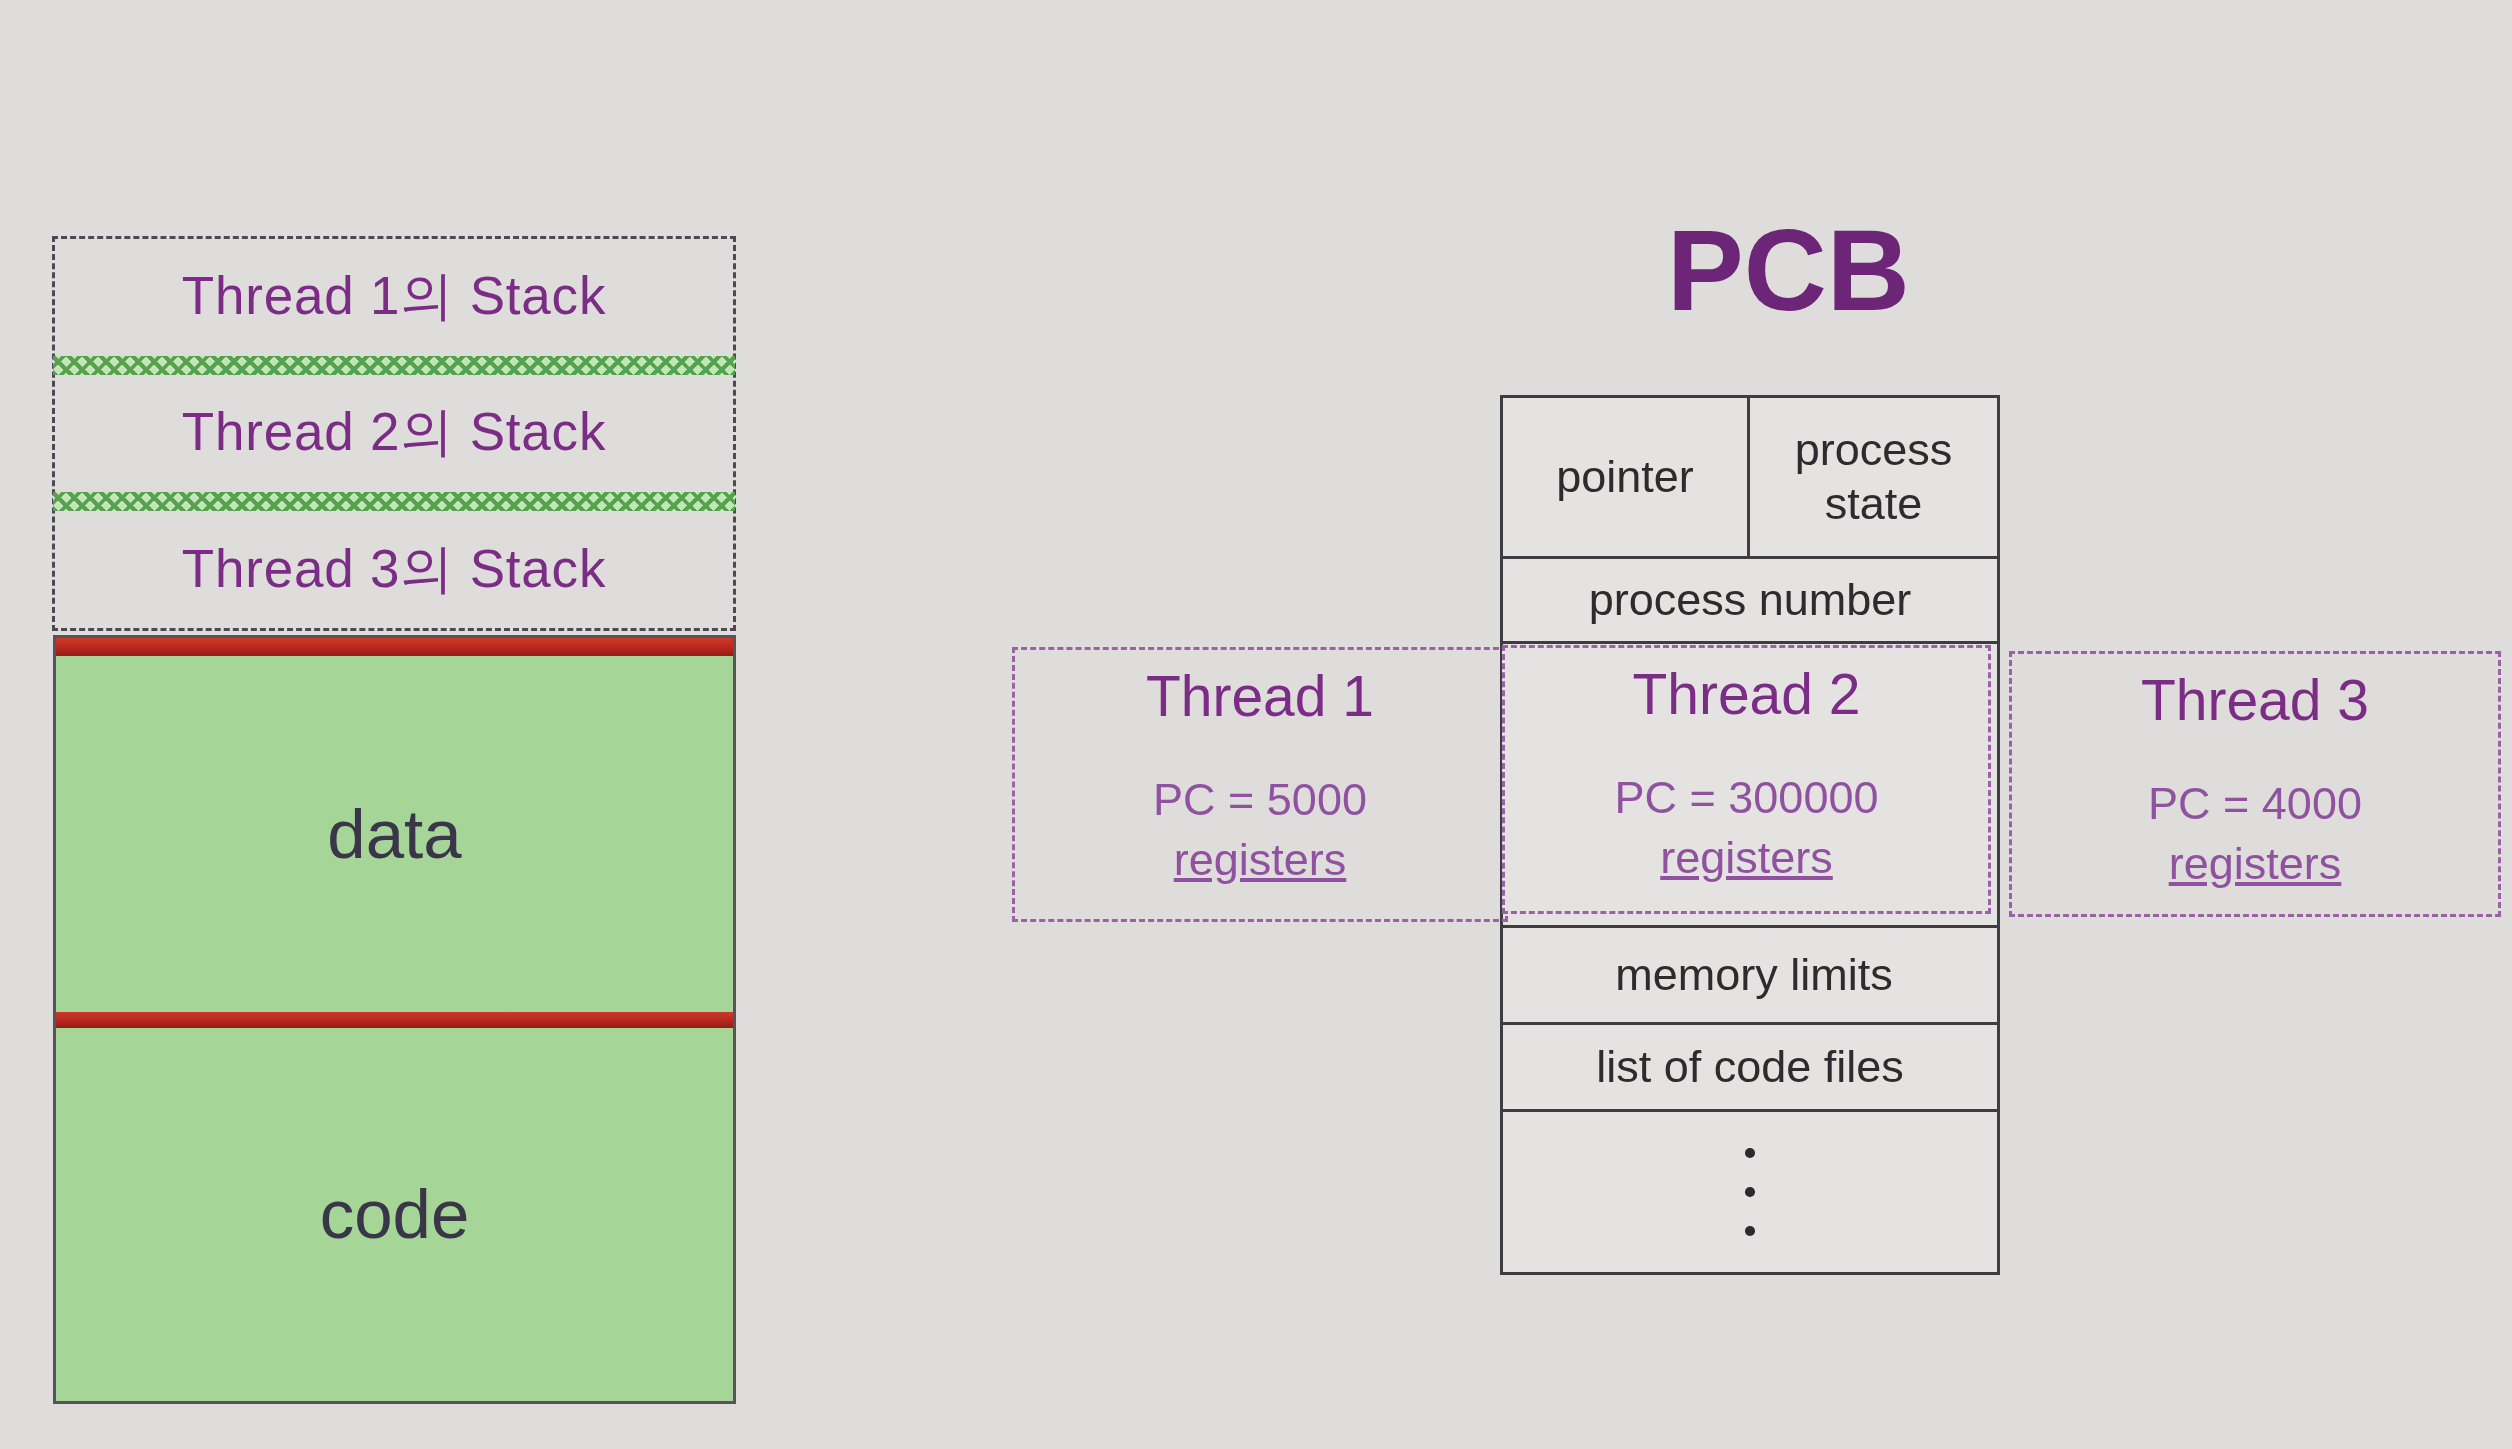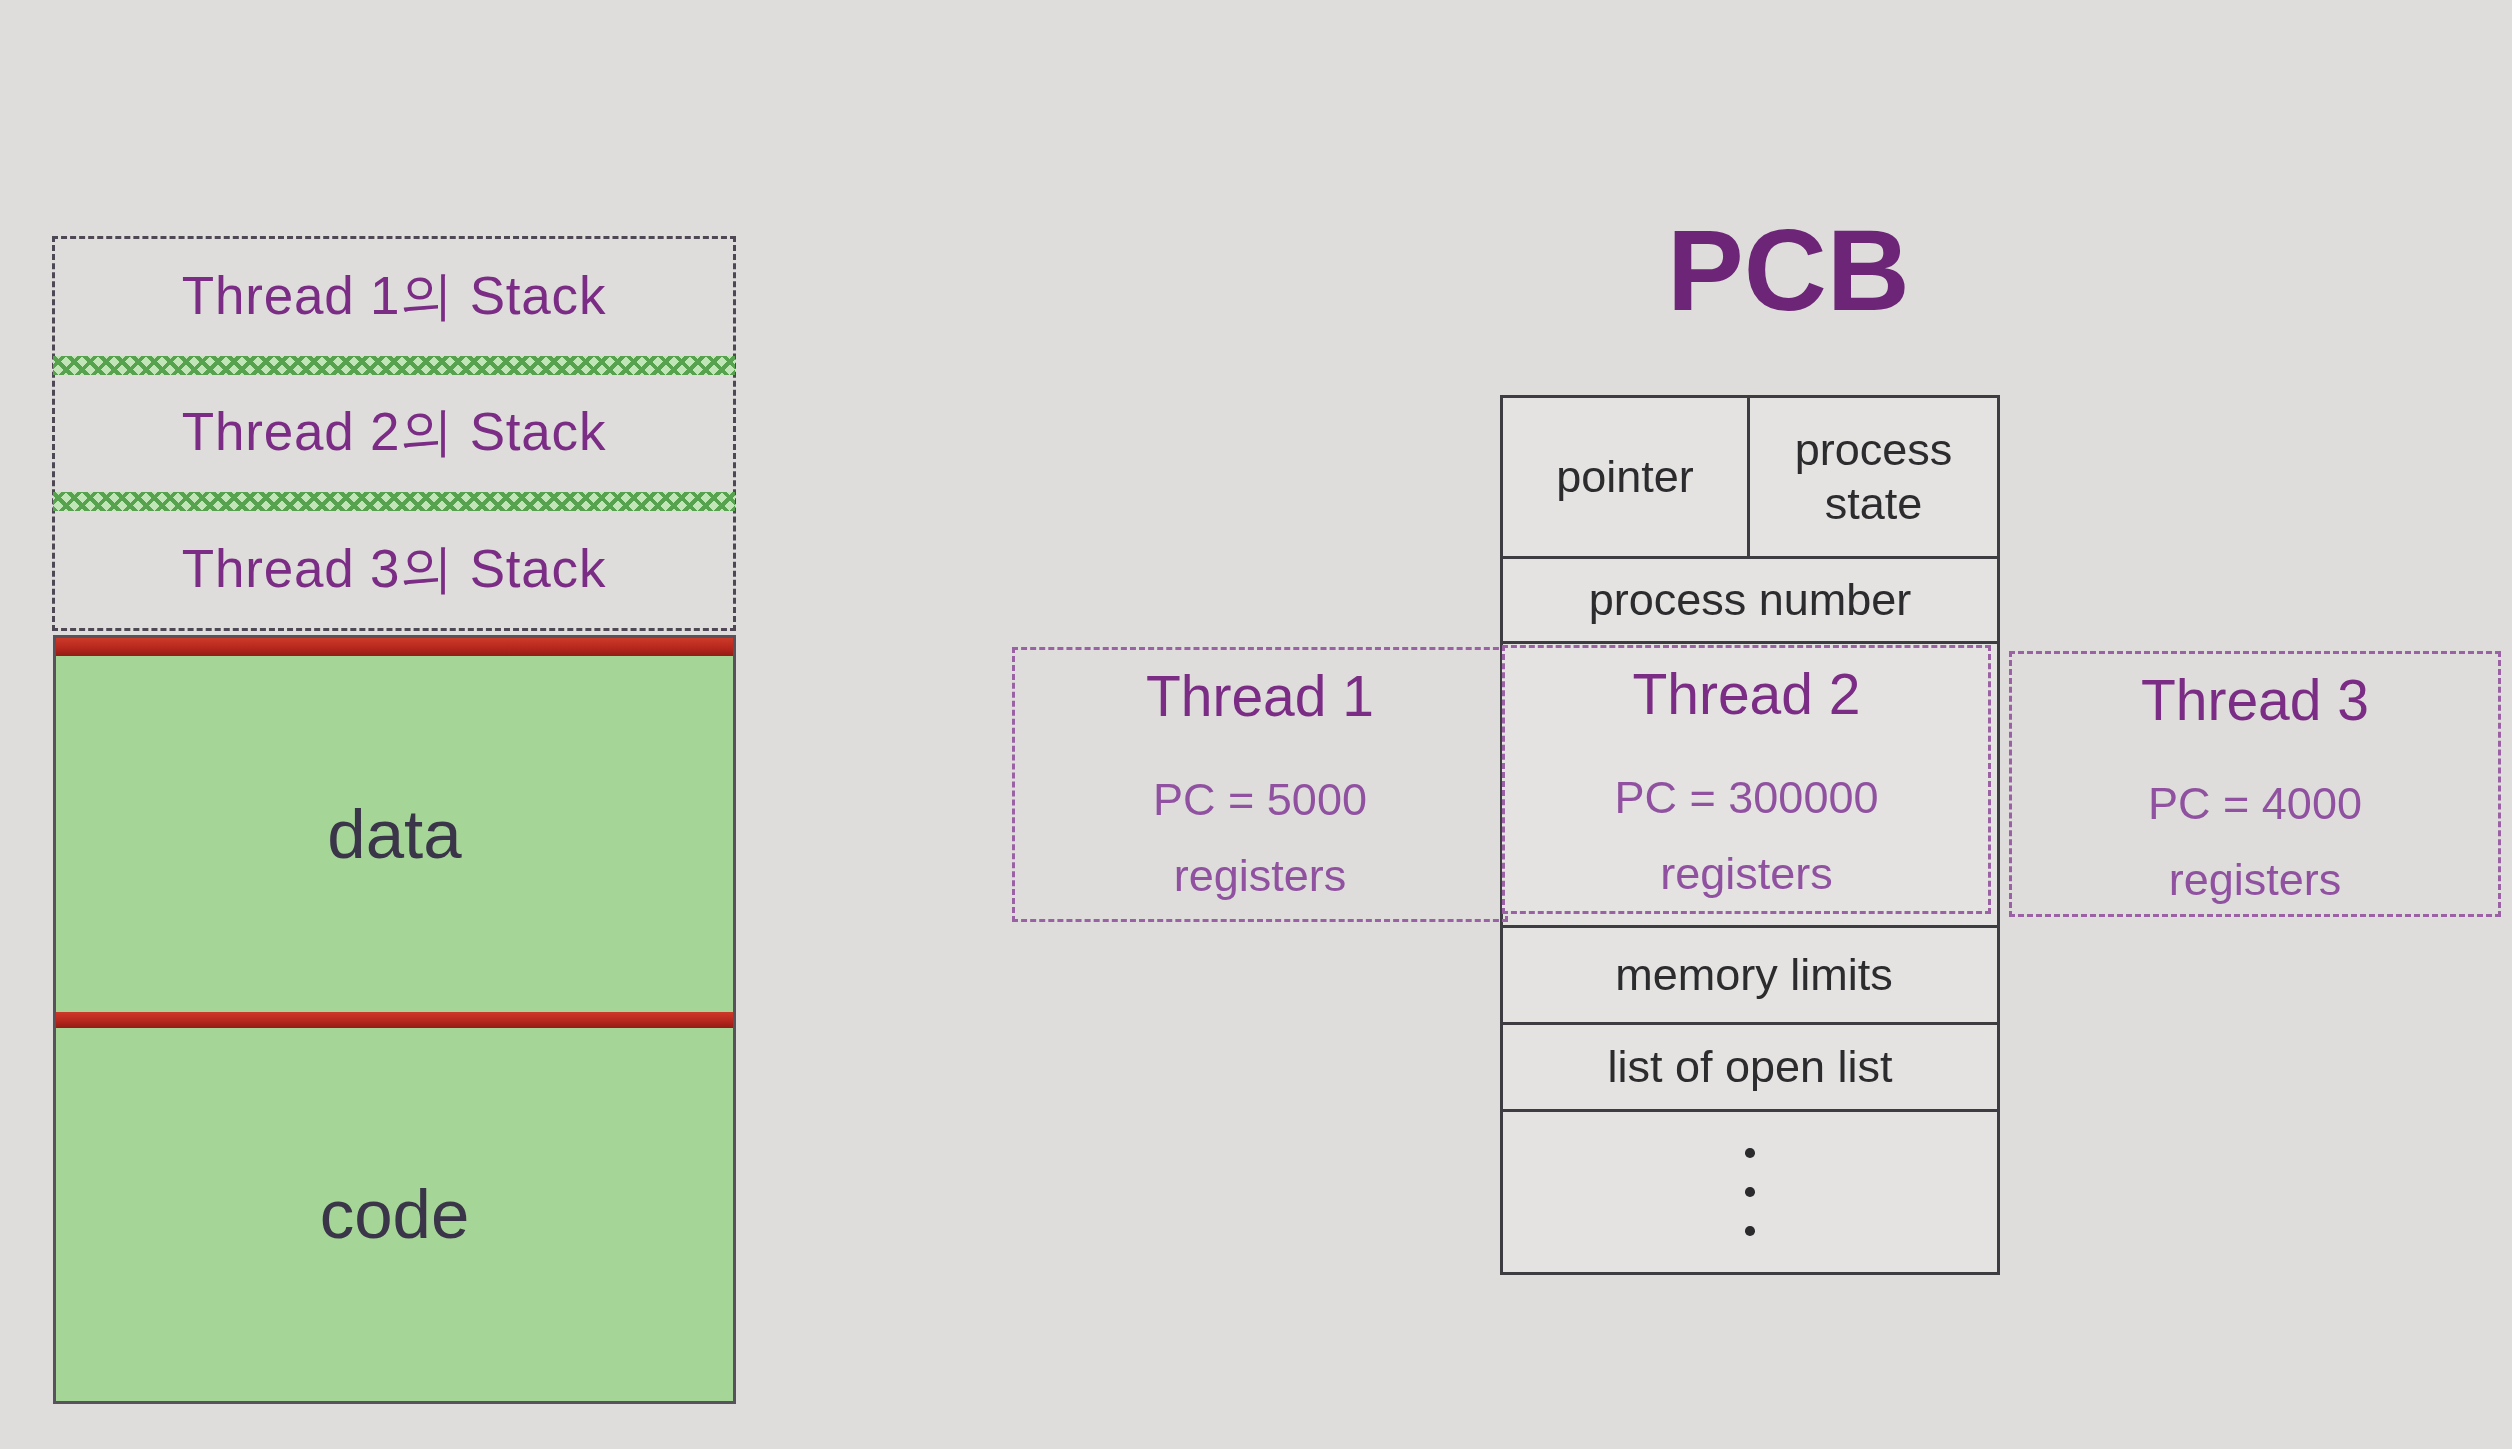--- a/index.html
+++ b/index.html
@@ -128,22 +128,22 @@
   }
   .thread-box .t-name{
     margin-top:13px;
     font-size:57px;color:var(--label-purple);
   }
   .thread-box .t-pc{
     margin-top:45px;
     font-size:45px;color:var(--pc-purple);
   }
   .thread-box .t-reg{
-    margin-top:24px;
-    font-size:45px;color:var(--pc-purple);
+    margin-top:8px;
+    font-size:45px;color:var(--pc-purple);text-decoration:underline;
   }
   .thread-box.t1{left:1012px;top:647px;width:496px;height:275px;}
   .thread-box.t2{left:1502px;top:645px;width:489px;height:269px;background:var(--table-fill);}
   .thread-box.t3{left:2009px;top:651px;width:492px;height:266px;}
 </style>
 </head>
 <body>
 
 <div class="stage">
 
@@ -185,21 +185,21 @@
       </div>
     </div>
     <div class="pcb-row r2">
       <span>process number</span>
     </div>
     <div class="pcb-row r3"></div>
     <div class="pcb-row r4">
       <span>memory limits</span>
     </div>
     <div class="pcb-row r5">
-      <span>list of open list</span>
+      <span>list of code files</span>
     </div>
     <div class="pcb-row r6">
       <div class="dots">
           <i></i>
           <i></i>
           <i></i>
         </div>
     </div>
   </div>
 

